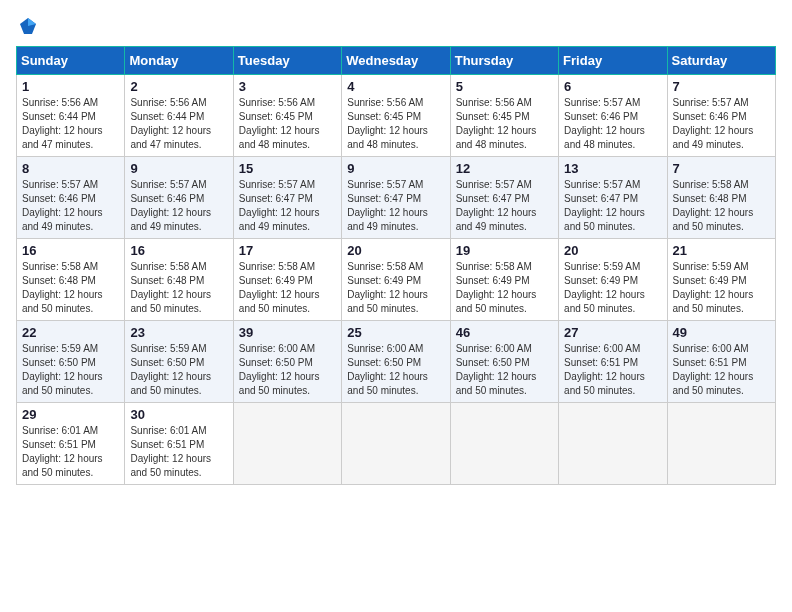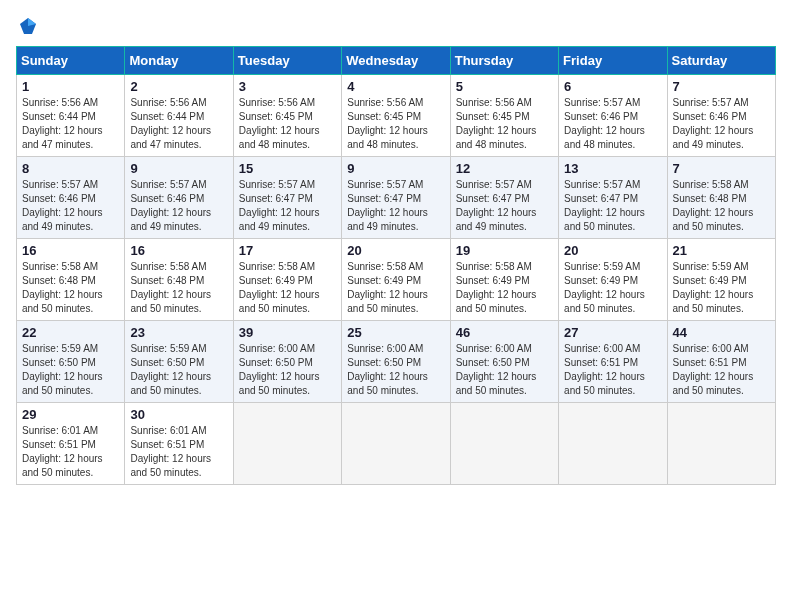--- a/index.html
+++ b/index.html
@@ -241,21 +241,21 @@
           </td>
           <td>
             <span class="day-num">46</span>
             <div class="day-info">Sunrise: 6:00 AM<br>Sunset: 6:50 PM<br>Daylight: 12 hours and 50 minutes.</div>
           </td>
           <td>
             <span class="day-num">27</span>
             <div class="day-info">Sunrise: 6:00 AM<br>Sunset: 6:51 PM<br>Daylight: 12 hours and 50 minutes.</div>
           </td>
           <td>
-            <span class="day-num">44</span>
+            <span class="day-num">49</span>
             <div class="day-info">Sunrise: 6:00 AM<br>Sunset: 6:51 PM<br>Daylight: 12 hours and 50 minutes.</div>
           </td>
         </tr>
         <tr class="week-row">
           <td>
             <span class="day-num">29</span>
             <div class="day-info">Sunrise: 6:01 AM<br>Sunset: 6:51 PM<br>Daylight: 12 hours and 50 minutes.</div>
           </td>
           <td>
             <span class="day-num">30</span>

